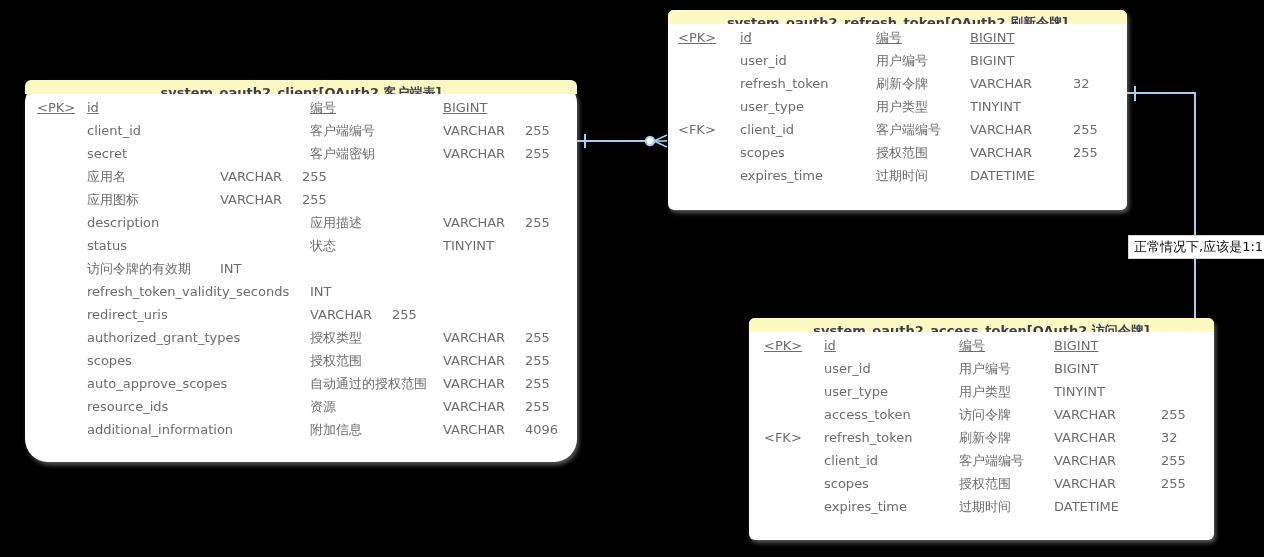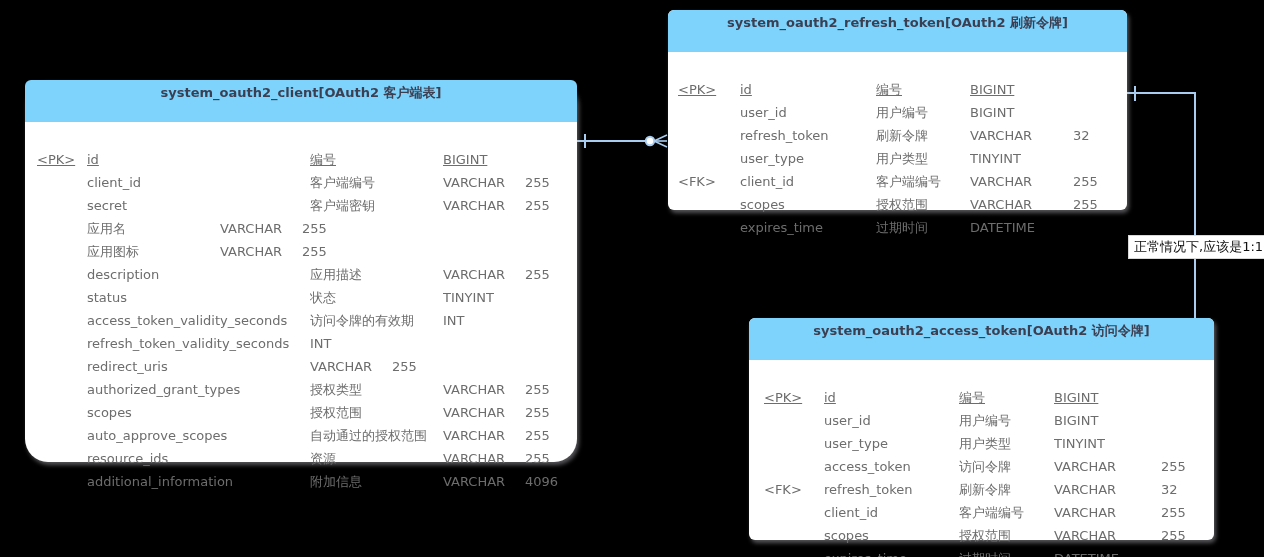--- a/index.html
+++ b/index.html
@@ -11,32 +11,32 @@
   }
   .canvas { position:absolute; inset:0; width:1264px; height:557px; }
 
   .table-card {
     position:absolute;
     background:#ffffff;
     border-radius:6px;
     box-shadow:2px 3px 4px rgba(190,190,200,0.45);
   }
   .table-header {
-    height:42px;
+    height:14px;
     line-height:26px;
-    background:#7dd3fc;
+    background:#fef9c3;
     border-radius:6px 6px 0 0;
     text-align:center;
     font-weight:bold;
     font-size:13px;
     color:#3c3f52;
     white-space:nowrap;
     overflow:hidden;
   }
-  .table-body { padding-top:2px; padding-bottom:10px;margin-top:24px; }
+  .table-body { padding-top:2px; padding-bottom:10px; }
   .trow {
     display:flex;
     height:23px;
     line-height:23px;
     font-size:13px;
     color:#6d6d6d;
     white-space:nowrap;
   }
   .trow span { display:inline-block; overflow:hidden; }
   .trow.pk span { text-decoration:underline; }
@@ -161,21 +161,20 @@
         </div>
         <div class="trow">
           <span class="c-key"></span>
           <span class="c-field">status</span>
           <span class="c-comment">状态</span>
           <span class="c-type">TINYINT</span>
           <span class="c-length"></span>
         </div>
         <div class="trow">
           <span class="c-key"></span>
-          <span class="c-field">access_token_validity_seconds</span>
           <span class="c-comment">访问令牌的有效期</span>
           <span class="c-type">INT</span>
           <span class="c-length"></span>
         </div>
         <div class="trow">
           <span class="c-key"></span>
           <span class="c-field">refresh_token_validity_seconds</span>
           <span class="c-type">INT</span>
           <span class="c-length"></span>
         </div>

